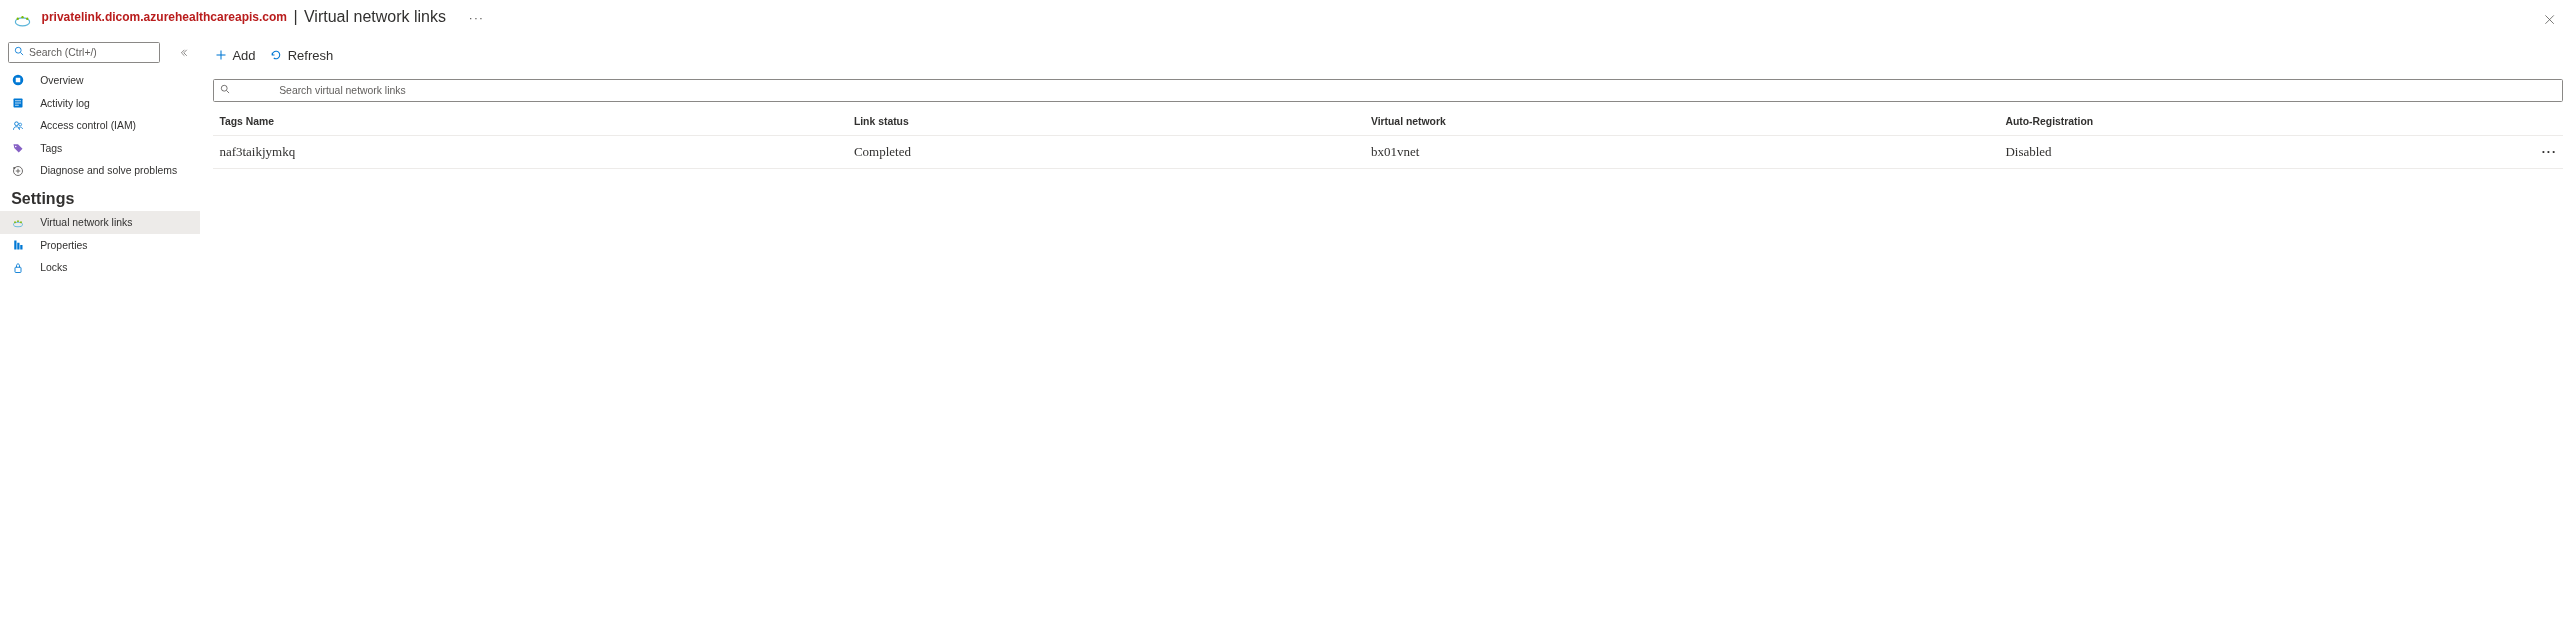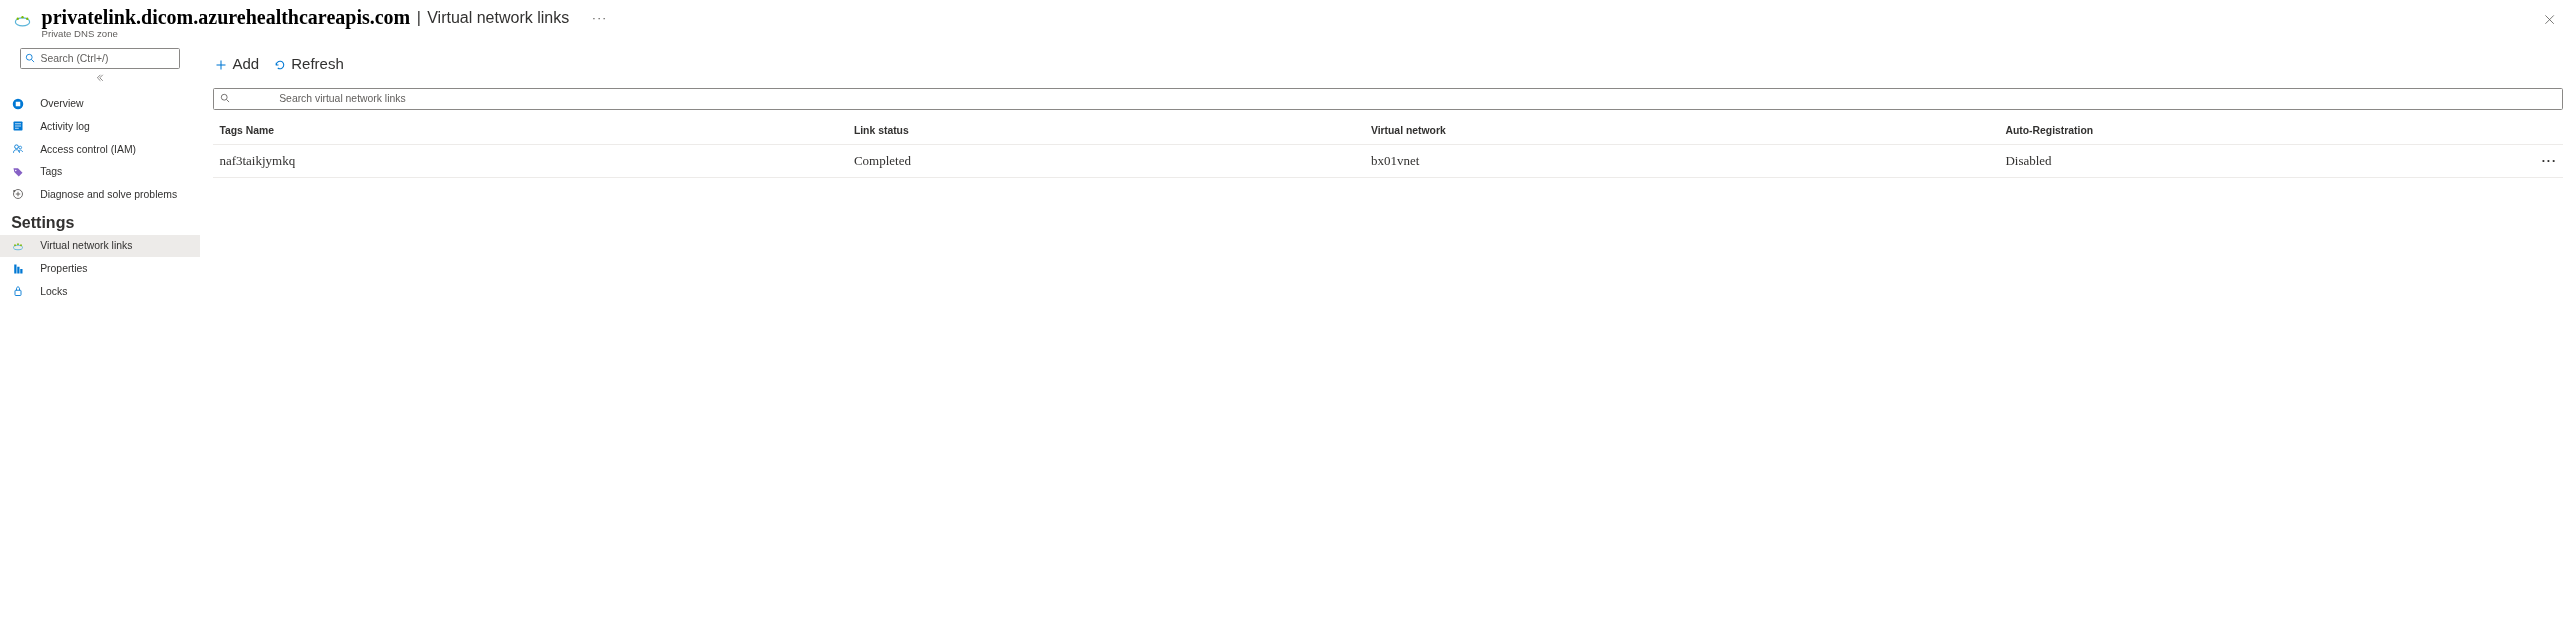--- a/index.html
+++ b/index.html
@@ -35,24 +35,23 @@
       flex: 1;
       display: flex;
       flex-direction: column;
     }
     .header-title-row {
       display: flex;
       align-items: center;
       gap: 6.4px;
     }
     .header-title {
-      font-size: 20px;
+      font-size: 12px;
       font-weight: 600;
-      color: #000000;
-      font-family: Liberation Serif, serif;
+      color: #b91c1c;
     }
     .header-separator {
       font-size: 16px;
       color: #323130;
       font-weight: 400;
     }
     .header-section {
       font-size: 16px;
       font-weight: 400;
       color: #323130;
@@ -87,22 +86,21 @@
     .sidebar {
       width: 200px;
       flex-shrink: 0;
       padding: 6.4px 0;
       border-right: none;
     }
     .sidebar-search-row {
       display: flex;
       align-items: center;
       padding: 0 8px 6.4px 8px;
-      gap: 1px;
-      flex-direction: column;
+      gap: 16px;
     }
     .sidebar-search {
       flex: 1;
       display: flex;
       align-items: center;
       border: 0.8px solid #8a8886;
       border-radius: 1.6px;
       padding: 3.2px 4.8px;
       gap: 4.8px;
     }
@@ -160,24 +158,24 @@
       gap: 6.4px;
     }
     .toolbar {
       display: flex;
       align-items: center;
       gap: 11.2px;
       padding: 3.2px 0 6.4px 0;
     }
     .toolbar-button {
       display: flex;
-      align-items: flex-end;
+      align-items: flex-start;
       gap: 4.8px;
       cursor: pointer;
-      font-size: 15px;
+      font-size: 13px;
       color: #323130;
       padding: 3.2px 1.6px;
     }
     .toolbar-icon {
       width: 13px;
       height: 13px;
       display: flex;
       align-items: center;
       justify-content: center;
     }
@@ -250,21 +248,20 @@
         <circle cx="18" cy="11" r="1.5" fill="#7fba00"></circle>
       </svg>
     </div>
     <div class="header-titles">
       <div class="header-title-row">
         <span class="header-title">privatelink.dicom.azurehealthcareapis.com</span>
         <span class="header-separator">|</span>
         <span class="header-section">Virtual network links</span>
         <span class="header-ellipsis">···</span>
       </div>
-      <div class="header-subtitle">Private DNS zone</div>
     </div>
     <div class="header-close">
       <svg viewBox="0 0 16 16" width="11.2" height="11.2">
         <line x1="2" y1="2" x2="14" y2="14" stroke="#605e5c" stroke-width="1.2"></line>
         <line x1="14" y1="2" x2="2" y2="14" stroke="#605e5c" stroke-width="1.2"></line>
       </svg>
     </div>
   </div>
 
   <div class="body">

